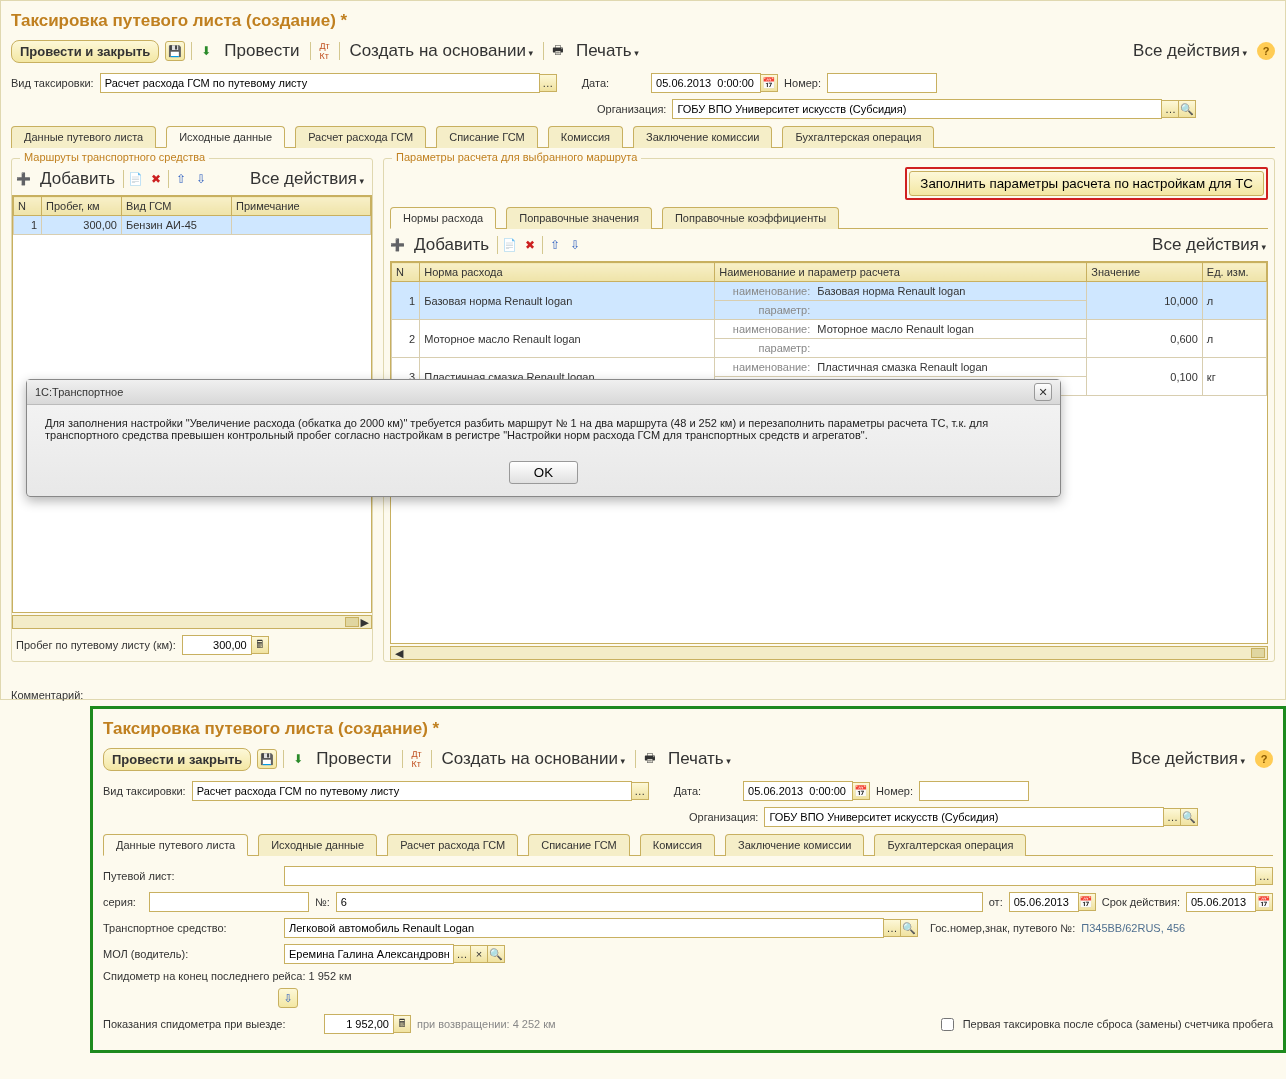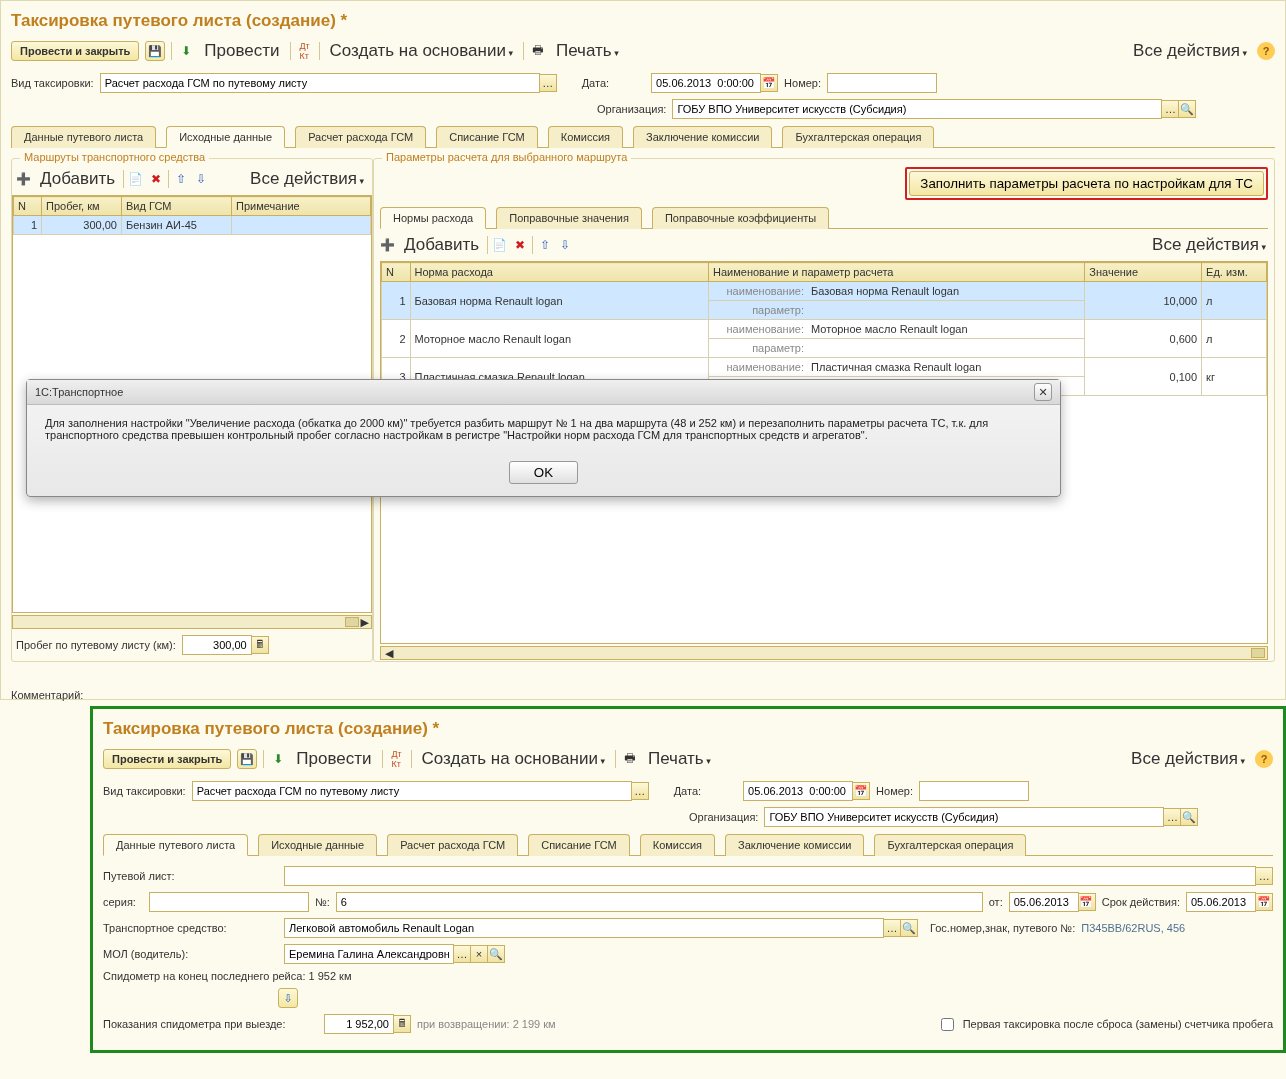--- a/index.html
+++ b/index.html
@@ -1,37 +1,37 @@
 <!DOCTYPE html>
 <html><head>
 <meta charset="utf-8">
 <style>
   * { box-sizing: border-box; }
   body { margin:0; font-family: Arial, sans-serif; font-size:11px; background:#fdfaee; color:#333; }
   .doc { border:1px solid #e0d8b0; padding:10px; margin:0 0 6px 0; position:relative; }
   .doc2 { border:3px solid #1d8a1d; padding:10px; margin-left:90px; position:relative; }
   h1.title { color:#c08020; font-size:17px; font-weight:bold; margin:0 0 8px 0; }
   .toolbar { display:flex; align-items:center; gap:6px; margin-bottom:10px; flex-wrap:wrap;}
-  .btn { background:linear-gradient(#fdf8d8,#f3e7a3); border:1px solid #c8b060; border-radius:3px; padding:3px 8px; cursor:pointer; font-size:11px; color:#333;}
+  .btn { background:linear-gradient(#fdf8d8,#f3e7a3); border:1px solid #c8b060; border-radius:8px; padding:3px 8px; cursor:pointer; font-size:13px; color:#333;}
   .btn.primary { font-weight:bold; }
   .iconbtn { width:20px; height:20px; display:inline-flex; align-items:center; justify-content:center; border:1px solid #c8b060; border-radius:3px; background:linear-gradient(#fdf8d8,#f3e7a3); cursor:pointer;}
   .flatbtn { background:transparent; border:none; cursor:pointer; padding:2px 4px; color:#333; font-size:17px;}
   .caret::after{content:" ▾"; font-size:9px;}
   .sep { width:1px; height:18px; background:#d4c890;}
   .spacer { flex:1; }
   .help { width:18px; height:18px; border-radius:50%; background:#ffcc55; color:#8a5a00; font-weight:bold; display:inline-flex; align-items:center; justify-content:center; cursor:pointer;}
   .row { display:flex; align-items:center; gap:6px; margin-bottom:6px; flex-wrap:wrap;}
   .label { color:#333; }
   input.text, .textbox { border:1px solid #c8b060; background:#fff; height:20px; padding:1px 4px; font-size:11px; }
   .inputwrap { position:relative; display:inline-flex; align-items:center;}
   .inputbtn { width:18px; height:18px; border:1px solid #c8b060; background:linear-gradient(#fdf8d8,#f0e2a0); display:inline-flex; align-items:center; justify-content:center; cursor:pointer; margin-left:-1px;}
   .tabs { display:flex; gap:0; border-bottom:1px solid #c8b060; margin-top:6px;}
   .tab { padding:4px 12px; border:1px solid #c8b060; border-bottom:none; border-radius:4px 4px 0 0; background:#f5eec8; margin-right:10px; cursor:pointer; position:relative; top:1px;}
   .tab.active { background:#fdfaee; border-bottom:1px solid #fdfaee; font-weight:normal;}
-  .columns { display:flex; }
+  .columns { display:flex; gap:10px; }
   .panel { border:1px solid #e0d8b0; border-radius:3px; padding-top:4px; position:relative; flex:1;}
   .panel-leg { position:absolute; top:-8px; left:8px; background:#fdfaee; padding:0 4px; color:#c08020;}
   .grid { border:1px solid #c8b060; background:#fff; width:100%; border-collapse:collapse; font-size:11px;}
   .grid th { background:linear-gradient(#f8f0c8,#efe3a8); border:1px solid #c8b060; padding:3px 4px; font-weight:normal; text-align:left;}
   .grid td { border:1px solid #d8ceb0; padding:3px 4px; height:17px;}
   .grid tr.sel td { background:#cfe7ff;}
   .num { text-align:right; }
   .mini-toolbar { display:flex; align-items:center; gap:4px; padding:4px;}
   .ic { width:16px; height:16px; display:inline-flex; align-items:center; justify-content:center; font-size:12px;}
   .add { color:#1a8a1a;} .del{color:#cc2020;} .copy{color:#6a8a1a;}
@@ -357,19 +357,19 @@
     </div>
     <div class="row" style="padding-left:175px;">
       <span class="iconbtn" style="color:#3060c0;">⇩</span>
     </div>
     <div class="row">
       <span class="label" style="width:215px;">Показания спидометра при выезде:</span>
       <span class="inputwrap">
         <input class="text num" style="width: 70px;" value="1 952,00">
         <span class="inputbtn">🖩</span>
       </span>
-      <span class="label" style="color:#888;">при возвращении: 2 199 км</span>
+      <span class="label" style="color:#888;">при возвращении: 4 252 км</span>
       <span class="spacer"></span>
       <input type="checkbox" style="">
       <span class="label">Первая таксировка после сброса (замены) счетчика пробега</span>
     </div>
   </div>
 </div>
 
 </body></html>

